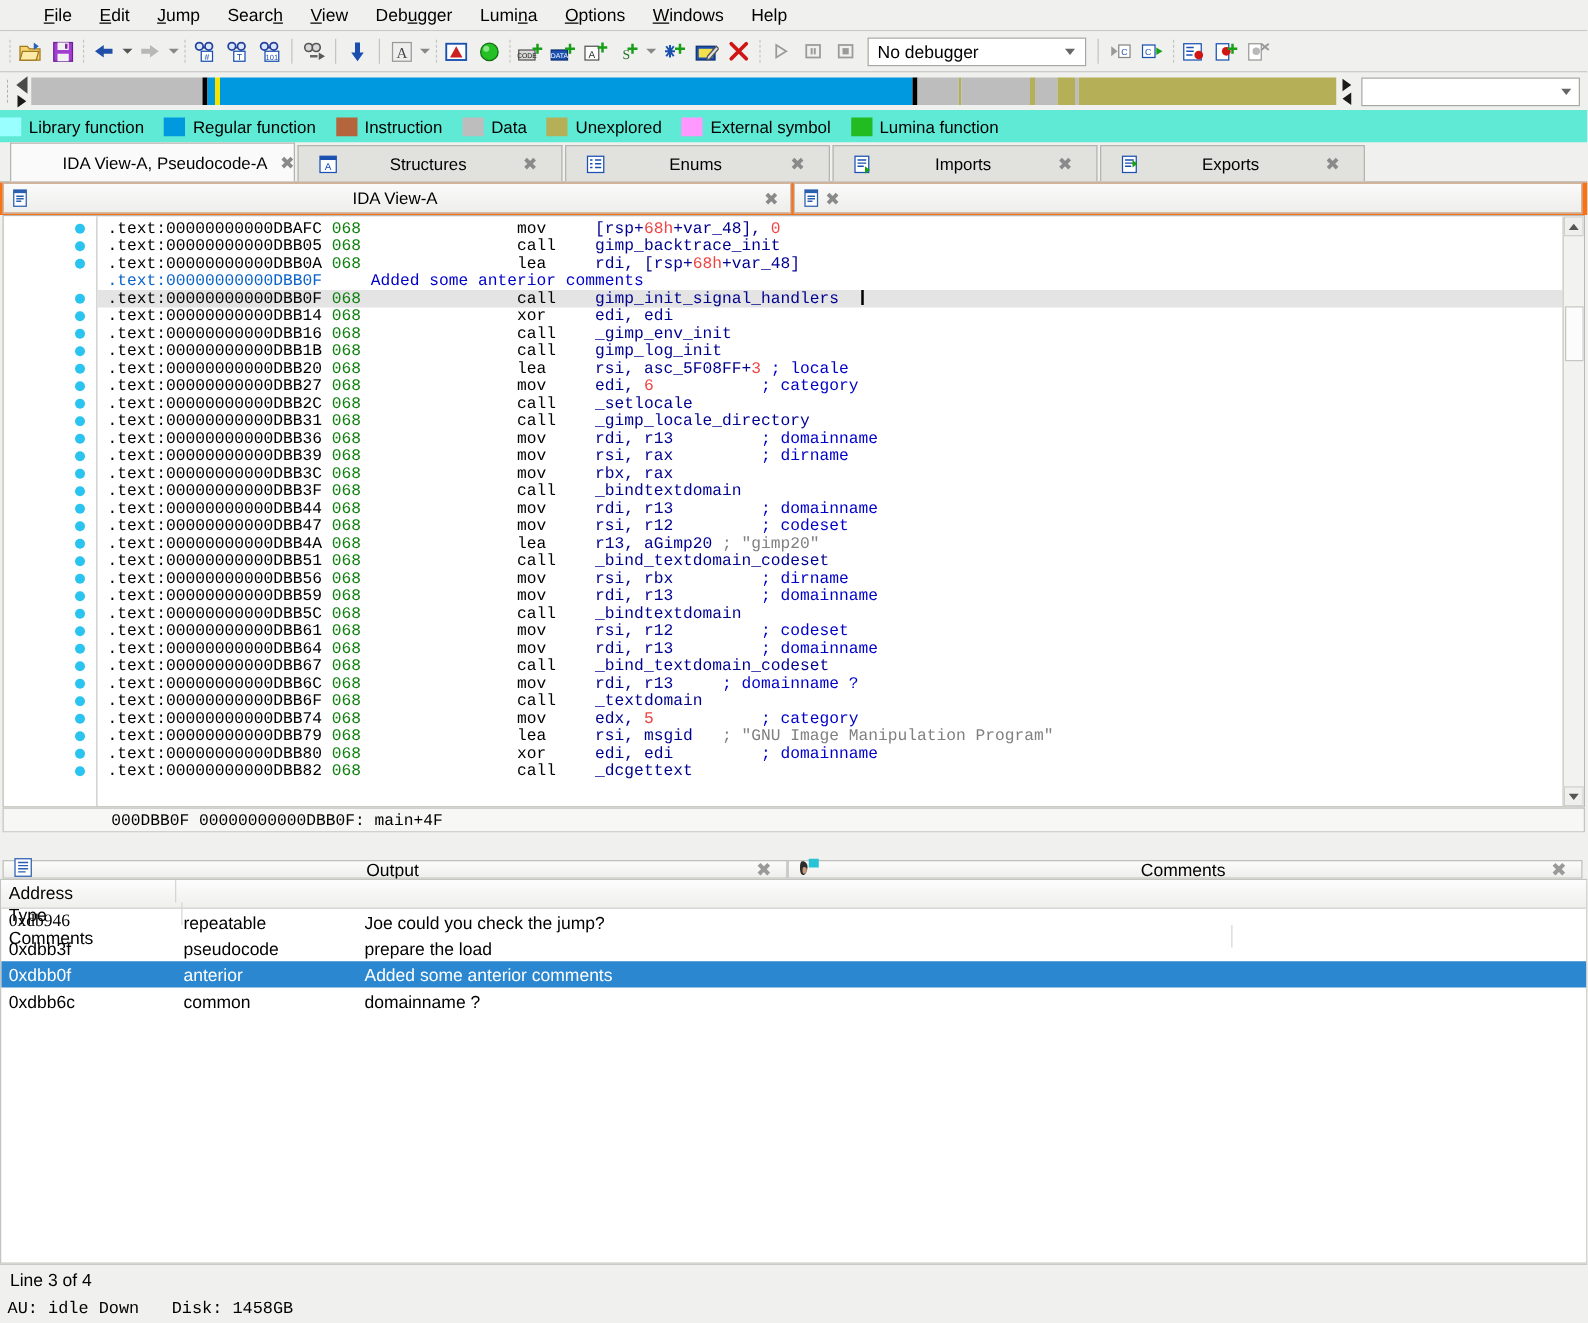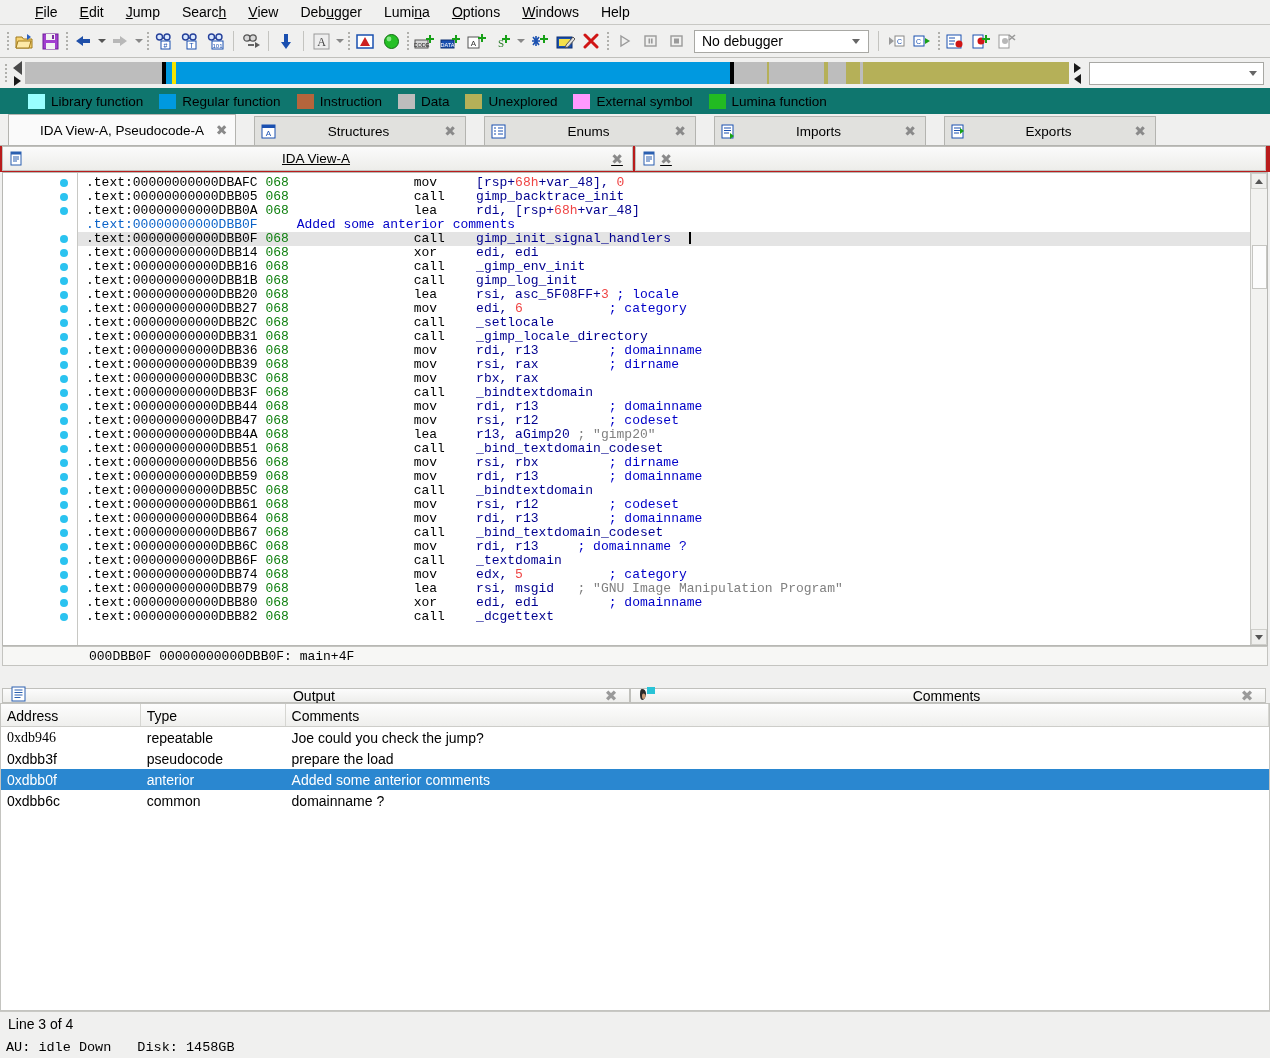--- a/index.html
+++ b/index.html
@@ -50,37 +50,37 @@
   .tri.left { border-top:7px solid transparent;border-bottom:7px solid transparent;border-right:9px solid #4a4a4a; }
   .tri.smallleft { border-top:5px solid transparent;border-bottom:5px solid transparent;border-right:7px solid #1a1a1a; }
   .tri.smallright { border-top:5px solid transparent;border-bottom:5px solid transparent;border-left:7px solid #1a1a1a; }
   .navband { flex:1; height: 22px; display:flex; position: relative; border:0; }
   .navband span { display:block; height:100%; }
   .navjump { width: 175px; height: 23px; background:#fff; border:1px solid #a8a8a4; margin-left:4px; margin-right:4px;
              display:flex; align-items:center; justify-content:flex-end; }
   .navjump .caret { border-left:4px solid transparent;border-right:4px solid transparent;border-top:5px solid #666; margin-right:6px;}
 
   
-  .legend { height: 26px; display:flex; align-items:center; padding-left: 28px; gap: 6px; background:#0f766e; flex:0 0 26px;}
+  .legend { height: 26px; display:flex; align-items:center; gap: 6px; background:#5eead4; flex:0 0 26px;}
   .lg { display:flex; align-items:center; gap:6px; margin-right:10px; }
   .swatch { width: 17px; height: 15px; display:block; }
   .lglabel { font-size: 13.5px; }
 
   
   .tabstrip { height: 32px; display:flex; align-items:flex-end; background:#f0f0ef; padding-left:8px; flex:0 0 32px;
               border-bottom:1px solid #b4b4b0;}
   .tab { height: 29px; display:flex; align-items:center; background:#e1e1de; border:1px solid #b4b4b0; border-bottom:none;
-         margin-right:18px; padding: 0 6px; position:relative; }
+         margin-right:2px; padding: 0 16px; position:relative; }
   .tab.active { background:#fafafa; height:31px; border-color:#b4b4b0; }
   .tab .ttl { flex:1; text-align:center; font-size:13.5px; padding: 0 10px; white-space:nowrap; }
   .tab .xbtn { width:18px; text-align:center; color:#8a8a8a; font-size:14px; }
   .tabicon { width:15px;height:15px; flex:0 0 15px; }
 
   
-  .subtabs { height: 26px; display:flex; background:#b91c1c; flex:0 0 26px; padding: 0 2px; text-decoration: underline;}
+  .subtabs { height: 26px; display:flex; background:#f97316; flex:0 0 26px; padding: 0 2px;}
   .subtab { flex:1; height:25px; background:linear-gradient(#fbfbfb,#ededea); border:1px solid #c0c0bc;
             display:flex; align-items:center; padding:0 6px; margin-right:2px;}
   .subtab .ttl { flex:1; text-align:center; font-size:13.5px; }
   .subtab .xbtn { width:18px; text-align:center; color:#8a8a8a; font-size:14px; }
 
   
   .disasm { position:relative; background:#fff; flex: 0 0 474px; display:flex; border:1px solid #b8b8b4; margin:0 2px; overflow:hidden;}
   .gutter-arrows { width:48px; background:#fff; flex:0 0 48px; position:relative; }
   .gutter-dots { width:26px; background:#fff; flex:0 0 26px; position:relative; }
   .dot { position:absolute; left:9px; width:8px; height:8px; border-radius:50%; background:#2bc3f0; }
@@ -105,21 +105,21 @@
   .statusline { height:20px; background:#f7f7f5; border:1px solid #c4c4c0; margin: 0 2px; display:flex; align-items:center;
                 padding-left:86px; font-family:"Liberation Mono", monospace; font-size:13px; flex:0 0 20px;}
 
   
   .bottomtabs { height:37px; display:flex; align-items:flex-end; padding:5px 2px 0 0; flex:0 0 37px; background:#f0f0ef; }
   .bpanel { height:15px; background:linear-gradient(#fcfcfc,#eeeeec); border:1px solid #c0c0bc; display:flex; align-items:center; padding:0 8px;}
   .bpanel .ttl { flex:1; text-align:center; font-size:14px; }
   .bpanel .xbtn { width:20px; text-align:center; color:#9a9a9a; font-size:15px; }
 
   .tablewrap { flex:1; background:#fff; border:1px solid #c4c4c0; margin:0 0 0 0; display:flex; flex-direction:column; overflow:hidden;}
-  .thead { height:23px; display:flex; background:linear-gradient(#fdfdfd,#efefed); border-bottom:1px solid #cdcdc9; }
+  .thead { height:23px; display:flex; background:linear-gradient(#fdfdfd,#efefed); border-bottom:1px solid #cdcdc9;flex-direction:column; }
   .th { font-size:14px; padding:2px 0 0 6px; border-right:1px solid #d6d6d2; display:flex; align-items:center;}
   .trow { height:21px; display:flex; font-size:14px; align-items:center; }
   .trow.sel { background:#2a87d0; color:#fff; }
   .td { padding-left:6px; overflow:hidden; white-space:nowrap; }
 
   .statusbar { flex:0 0 46px; background:#f0f0ef; border-top:1px solid #c8c8c4; display:flex; flex-direction:column; }
   .sb1 { height:24px; display:flex; align-items:center; padding-left:8px; font-size:14px; }
   .sb2 { height:22px; display:flex; align-items:center; padding-left:6px;
          font-family:"Liberation Mono", monospace; font-size:13.5px; }
 </style>

